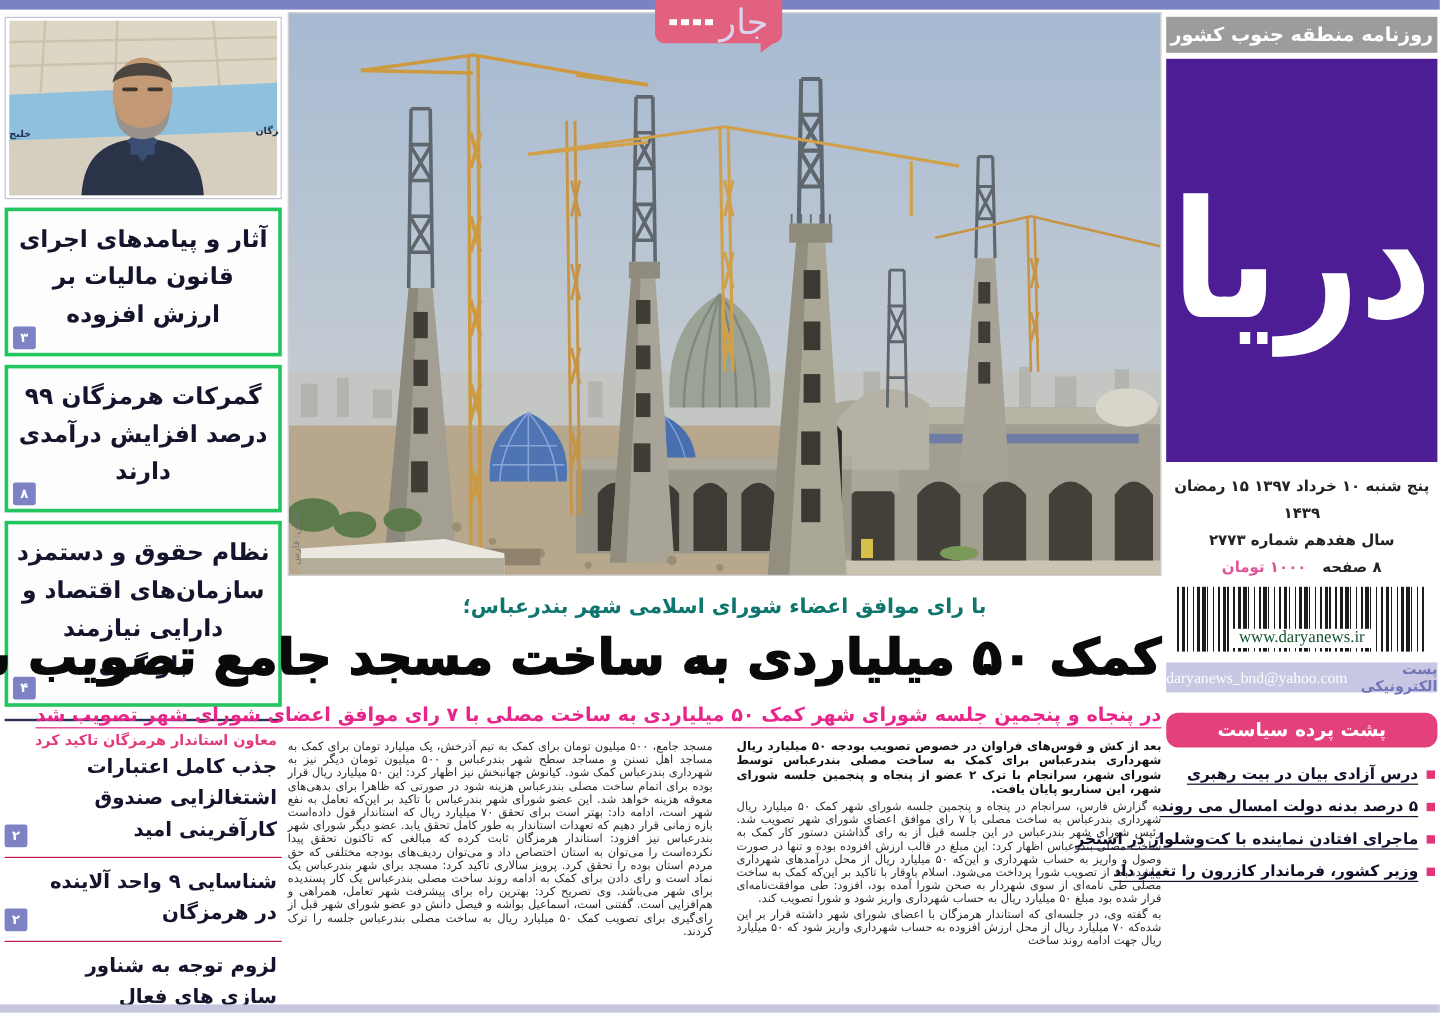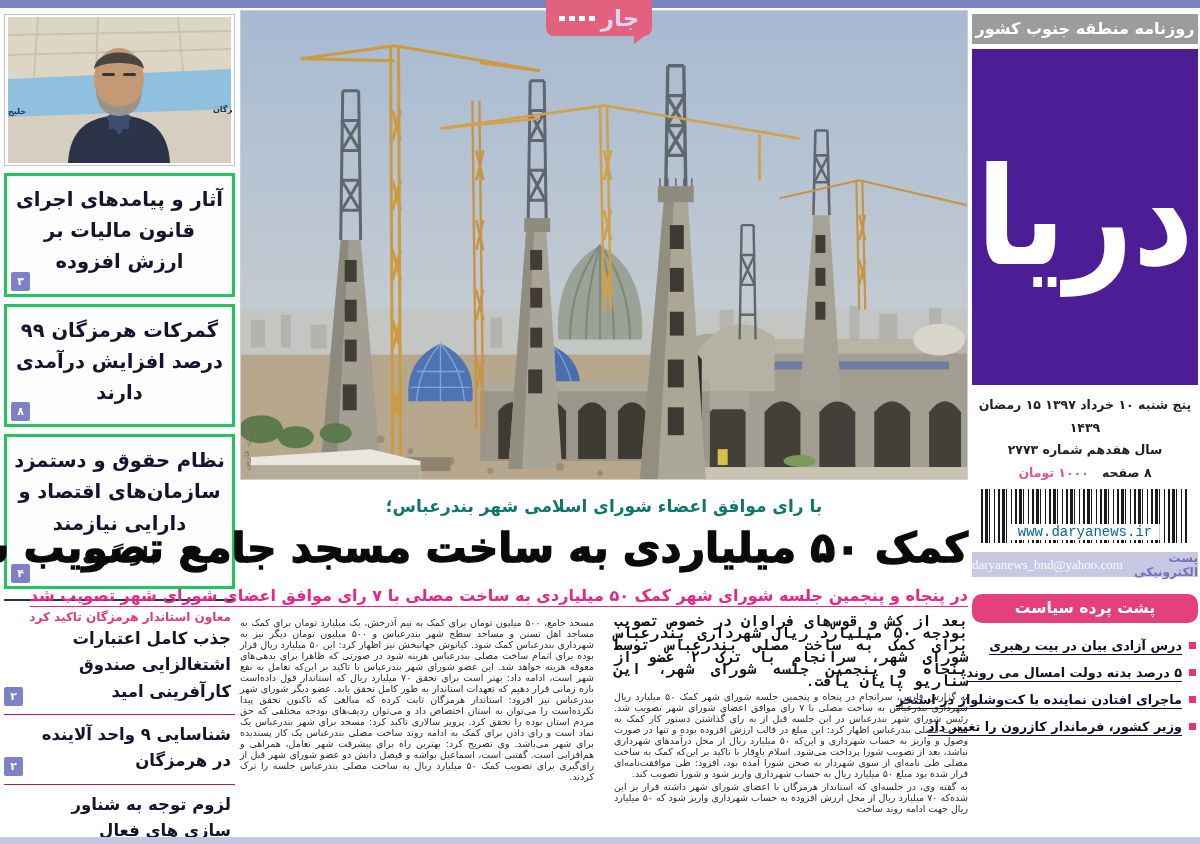--- a/index.html
+++ b/index.html
@@ -9,21 +9,21 @@
 
   .topbar { position:absolute; left:0; top:0; width:1200px; height:8px; background:#7c81c1; }
   .footerbar { position:absolute; left:0; top:837px; width:1200px; height:7px; background:#c7c6e1; }
 
   
   .jaar { position:absolute; left:546px; top:0; width:106px; height:36px; background:#e2617e;
           border-radius:0 0 8px 8px; display:flex; align-items:center; justify-content:center;
           z-index:5; }
   .jaar:after { content:""; position:absolute; right:6px; bottom:-8px; border-style:solid;
                 border-width:9px 12px 0 0; border-color:#e2617e transparent transparent transparent; }
-  .jaar-word { color:#d9d5ee; font-weight:bold; font-size:23px; line-height:1; }
+  .jaar-word { color:#d9d5ee; font-weight:normal; font-size:29px; line-height:1; }
   .jaar-dashes { display:inline-block; width:38px; height:5px; margin-right:4px;
                  background:repeating-linear-gradient(90deg,#fff 0 6px,transparent 6px 10px); }
 
   
   .sidebar { position:absolute; left:4px; top:14px; width:231px; }
   .photo-box { height:152px; border:1px solid #c2c2d6; background:#fff; padding:2px; }
   .photo-box svg { width:100%; height:100%; display:block; }
   .sbox { margin-top:7px; border:3px solid #22c55e; background:#fdfdfd; position:relative;
           text-align:center; color:#14142c; font-weight:bold; padding:8px 6px 16px; }
   .sbox .t { font-size:19.5px; line-height:1.6; }
@@ -44,38 +44,38 @@
   .credit { position:absolute; left:1px; bottom:8px; writing-mode:vertical-rl;
             transform:rotate(180deg); font-size:8px; color:#777; letter-spacing:1px; }
   .kicker { margin-top:16px; text-align:center; font-size:17px; font-weight:bold; color:#0f766e; }
   .headline { margin-top:8px; text-align:center; font-size:41px; font-weight:bold; color:#0a0a0a;
               white-space:nowrap; -webkit-text-stroke:1.3px #0a0a0a; letter-spacing:-1px; }
   .subhead { margin-top:14px; text-align:center; font-size:16px; font-weight:bold; color:#e82589;
              text-decoration:underline; text-underline-offset:5px; white-space:nowrap; }
   .bodytxt { margin-top:12px; display:flex; gap:20px; font-size:9.5px; line-height:11px;
              text-align:justify; color:#2a2a2a; }
   .bodytxt .col { flex:1 1 0; }
-  .lead { font-weight:bold; font-size:15px; line-height:12px; margin-bottom:3px; color:#111;font-family:Liberation Mono, monospace; }
+  .lead { font-weight:bold; font-size:10px; line-height:12px; margin-bottom:3px; color:#111; }
   .bodytxt p { margin-bottom:2px; }
 
   
   .rightcol { position:absolute; left:972px; top:14px; width:226px; }
   .tagline { height:30px; background:#9c9c9c; color:#fff; font-size:16px; font-weight:bold;
              text-align:center; line-height:30px; }
   .logobox { margin-top:5px; height:336px; background:#4c1d95; display:flex; align-items:center;
              justify-content:center; }
   .logobox .logo { color:#fff; font-size:118px; font-weight:bold; transform:scaleY(1.15); }
   .dateblock { margin-top:9px; text-align:center; font-size:12.5px; color:#222; line-height:1.8;
                font-weight:bold; }
   .price { color:#e0559a; }
   .barcode { margin:5px auto 0; width:208px; height:54px; position:relative;
              background:repeating-linear-gradient(90deg,#1b1b1b 0 2px,#fff 2px 4px,#1b1b1b 4px 7px,
                         #fff 7px 8px,#1b1b1b 8px 9px,#fff 9px 13px,#1b1b1b 13px 14px,#fff 14px 17px); }
   .bclabel { position:absolute; left:50%; bottom:3px; transform:translateX(-50%); background:#fff;
-             padding:0 8px; font-family:Liberation Mono, monospace; font-size:14px; color:#0369a1;
+             padding:0 8px; font-family:Liberation Serif, serif; font-size:14px; color:#14532d;
              white-space:nowrap; direction:ltr; }
   .emailbar { margin-top:9px; height:25px; background:#c9c8e4; display:flex; align-items:center;
               justify-content:center; gap:4px; font-size:13px; }
   .email-label { color:#7074b8; font-weight:bold; font-size:12px; }
   .email-value { color:#fbfbfd; direction:ltr; font-family:"Liberation Serif", serif; }
   .polhead { margin-top:17px; height:29px; background:#e4417c; border-radius:10px; color:#fff;
              font-weight:bold; font-size:15.5px; text-align:center; line-height:29px; }
   .pollist { margin-top:9px; }
   .pol-item { display:flex; align-items:center; padding:6px 2px; }
   .pol-bullet { width:7px; height:7px; background:#e4357b; margin-left:7px; flex:0 0 auto; }

